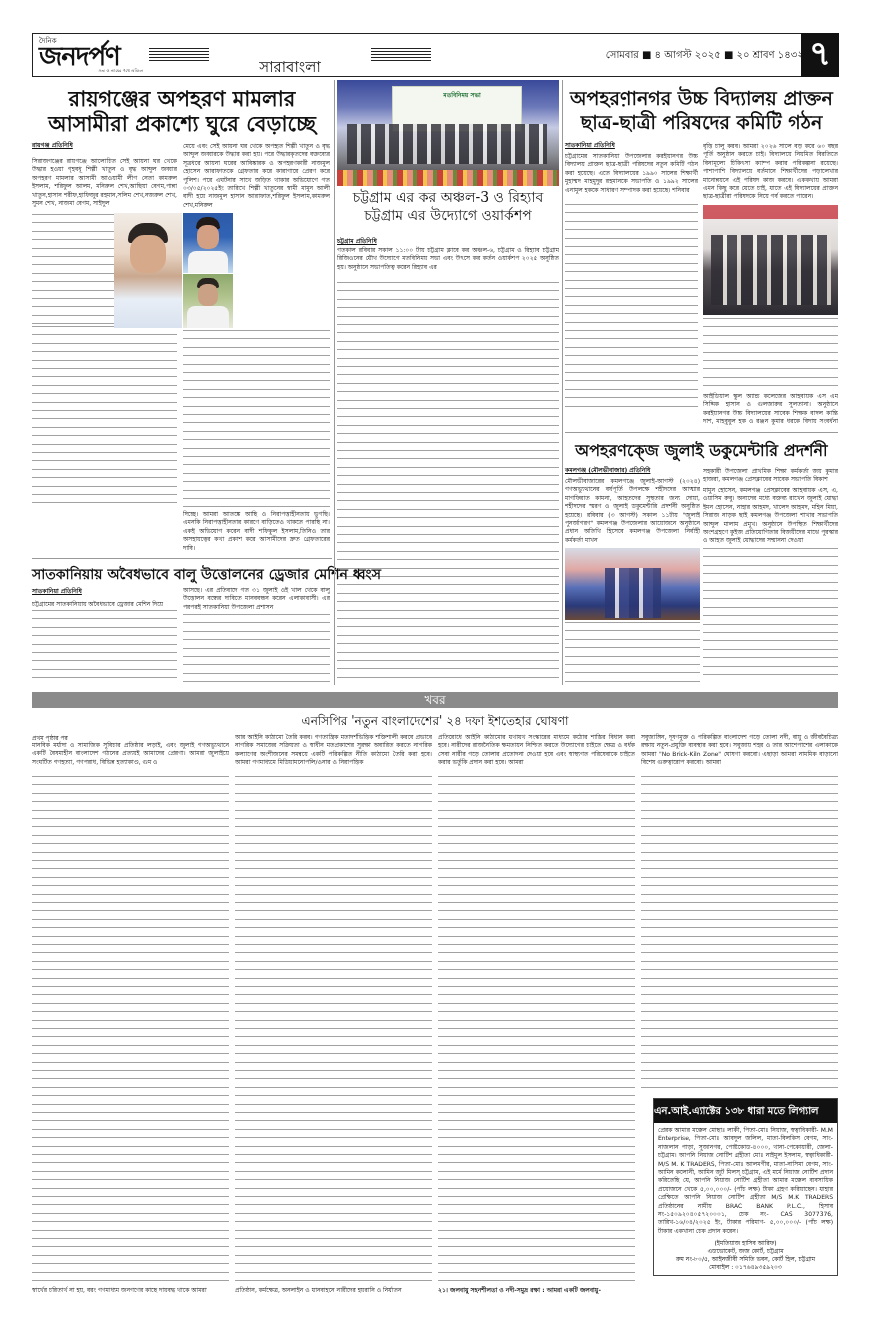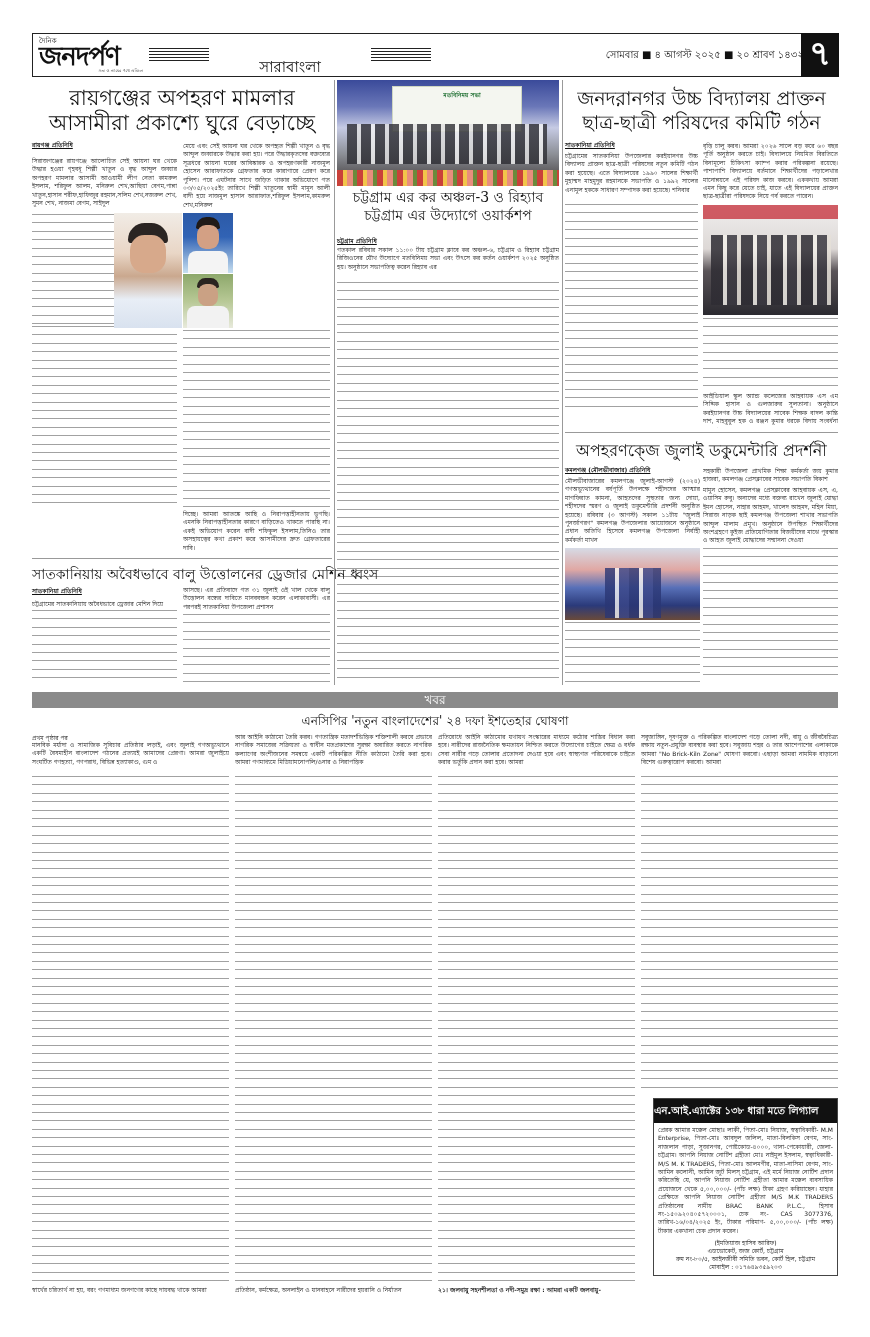--- a/index.html
+++ b/index.html
@@ -9,21 +9,21 @@
   .masthead { position: absolute; left: 32px; top: 33px; width: 806px; height: 44px; border: 1px solid #222; border-right: none; display: flex; align-items: center; }
   .brand { width: 110px; padding-left: 6px; line-height: 1; }
   .brand-small { font-size: 7px; display: block; }
   .brand-name { font-size: 26px; font-weight: bold; font-family: "DejaVu Serif", serif; letter-spacing: -1px; display: block; margin-top: -2px; }
   .brand-tag { font-size: 4px; display: block; text-align: right; }
   .rule-lines { width: 60px; height: 14px; background: repeating-linear-gradient(#222 0 1.2px, transparent 1.2px 3px); margin: 0 6px; }
   .section-name { font-size: 15px; width: 150px; text-align: center; margin-top: 24px; }
   .date-line { font-size: 10px; flex: 1; text-align: right; padding-right: 8px; }
   .page-num { position: absolute; right: -1px; top: -1px; width: 38px; height: 44px; background: #111; color: #fff; font-size: 34px; font-weight: bold; display: flex; align-items: center; justify-content: center; }
 
-  .headline { font-family: "DejaVu Serif", serif; font-weight: normal; color: #111; text-align: center; }
+  .headline { font-family: "DejaVu Serif", serif; font-weight: bold; color: #111; text-align: center; }
   .byline { font-size: 6px; font-weight: bold; text-decoration: underline; }
   .body-text { font-size: 6px; line-height: 8.4px; text-align: justify; color: #222; overflow: hidden; }
   .filler { background: repeating-linear-gradient(#555 0 1px, transparent 1px 8.4px); opacity: .55; }
   .photo { position: absolute; overflow: hidden; }
 
   .abs { position: absolute; }
   .vrule { position: absolute; width: 1px; background: #999; }
   .hrule { position: absolute; height: 1px; background: #999; }
 
   .khobor-bar { position: absolute; left: 32px; top: 692px; width: 806px; height: 16px; background: #8a8a8a; color: #fff; text-align: center; font-size: 12px; line-height: 16px; }
@@ -76,21 +76,21 @@
   <div style="position:absolute;left:55px;top:6px;width:130px;height:46px;background:#f4f6f0;border:1px solid #cfd7c2;"></div>
   <div style="position:absolute;left:95px;top:10px;width:60px;height:10px;font-size:6px;color:#1b6d2e;text-align:center;font-weight:bold;">মতবিনিময় সভা</div>
   <div style="position:absolute;left:0;bottom:0;width:222px;height:16px;background:repeating-linear-gradient(90deg,#c9413a 0 6px,#f2c54a 6px 10px,#e88d7d 10px 16px,#6a8a3c 16px 20px);"></div>
   <div style="position:absolute;left:10px;top:44px;width:200px;height:40px;background:repeating-linear-gradient(90deg,#2d2d33 0 10px,#e0e0e0 10px 14px,#2d2d33 14px 24px,#f3f3f3 24px 28px);opacity:.8;"></div>
 </div>
 <div class="abs headline" style="left:337px; top:188px; width:222px; font-size:14px; line-height:18px; font-weight:normal;">চট্টগ্রাম এর কর অঞ্চল-3 ও রিহ্যাব চট্টগ্রাম এর উদ্যোগে ওয়ার্কশপ</div>
 <div class="abs byline" style="left:337px; top:236px;">চট্টগ্রাম প্রতিনিধি</div>
 <div class="abs body-text" style="left:337px; top:246px; width:222px; height:34px;">গতকাল রবিবার সকাল ১১:০০ টায় চট্টগ্রাম ক্লাবে কর অঞ্চল-৬, চট্টগ্রাম ও রিহ্যাব চট্টগ্রাম রিজিওনের যৌথ উদ্যোগে মতবিনিময় সভা এবং উৎসে কর কর্তন ওয়ার্কশপ ২০২৫ অনুষ্ঠিত হয়। অনুষ্ঠানে সভাপতিত্ব করেন রিহ্যাব এর</div>
 <div class="abs body-text filler" style="left:337px; top:282px; width:222px; height:400px;"></div>
 
-<div class="abs headline" style="left:565px; top:86px; width:273px; font-size:19px; line-height:24px;">জনদর়ানগর উচ্চ বিদ্যালয় প্রাক্তন ছাত্র-ছাত্রী পরিষদের কমিটি গঠন</div>
+<div class="abs headline" style="left:565px; top:86px; width:273px; font-size:19px; line-height:24px;">অপহরণ়ানগর উচ্চ বিদ্যালয় প্রাক্তন ছাত্র-ছাত্রী পরিষদের কমিটি গঠন</div>
 <div class="abs byline" style="left:565px; top:140px;">সাতকানিয়া প্রতিনিধি</div>
 <div class="abs body-text" style="left:565px; top:152px; width:133px; height:50px;">চট্টগ্রামের সাতকানিয়া উপজেলার করইয়ানগর উচ্চ বিদ্যালয় প্রাক্তন ছাত্র-ছাত্রী পরিষদের নতুন কমিটি গঠন করা হয়েছে। এতে বিদ্যালয়ের ১৯৯০ সালের শিক্ষার্থী মুহাম্মদ মাহমুদুর রহমানকে সভাপতি ও ১৯৯২ সালের এনামুল হককে সাধারণ সম্পাদক করা হয়েছে। শনিবার</div>
 <div class="abs body-text filler" style="left:565px; top:204px; width:133px; height:205px;"></div>
 <div class="abs body-text" style="left:703px; top:142px; width:135px; height:60px;">বৃত্তি চালু করব। আমরা ২০২৬ সালে বড় করে ৬০ বছর পূর্তি অনুষ্ঠান করতে চাই। বিদ্যালয়ে নিয়মিত বিরতিতে বিনামূল্যে চিকিৎসা ক্যাম্প করার পরিকল্পনা রয়েছে। পাশাপাশি বিদ্যালয়ে বর্তমানে শিক্ষার্থীদের পড়ালেখার মানোন্নয়নে এই পরিষদ কাজ করবে। এককথায় আমরা এমন কিছু করে যেতে চাই, যাতে এই বিদ্যালয়ের প্রাক্তন ছাত্র-ছাত্রীরা পরিষদকে নিয়ে গর্ব করতে পারেন।</div>
 <div class="photo" style="left:703px; top:205px; width:135px; height:110px; background:linear-gradient(180deg,#f0eeee 0%,#ddd8d6 40%,#5a5458 60%,#2b2a30 100%);">
   <div style="position:absolute;left:0;top:0;width:135px;height:14px;background:#c21e2a;opacity:.7;"></div>
   <div style="position:absolute;left:8px;top:30px;width:120px;height:70px;background:repeating-linear-gradient(90deg,#2e2c33 0 12px,#f2efe9 12px 16px,#3a3840 16px 26px,#e5e0d8 26px 30px);opacity:.85;"></div>
 </div>
 <div class="abs body-text filler" style="left:703px; top:318px; width:135px; height:70px;"></div>
 <div class="abs body-text" style="left:703px; top:392px; width:135px; height:36px;">আইডিয়াল স্কুল অ্যান্ড কলেজের আহবায়ক এস এম সিদ্দিক হাসান ও গুলজারুর সুলতানা। অনুষ্ঠানে করইয়ানগর উচ্চ বিদ্যালয়ের সাবেক শিক্ষক বাদল কান্তি দাশ, মাহবুবুল হক ও রঞ্জন কুমার ধরকে বিদায় সংবর্ধনা দেওয়া হয়।</div>

